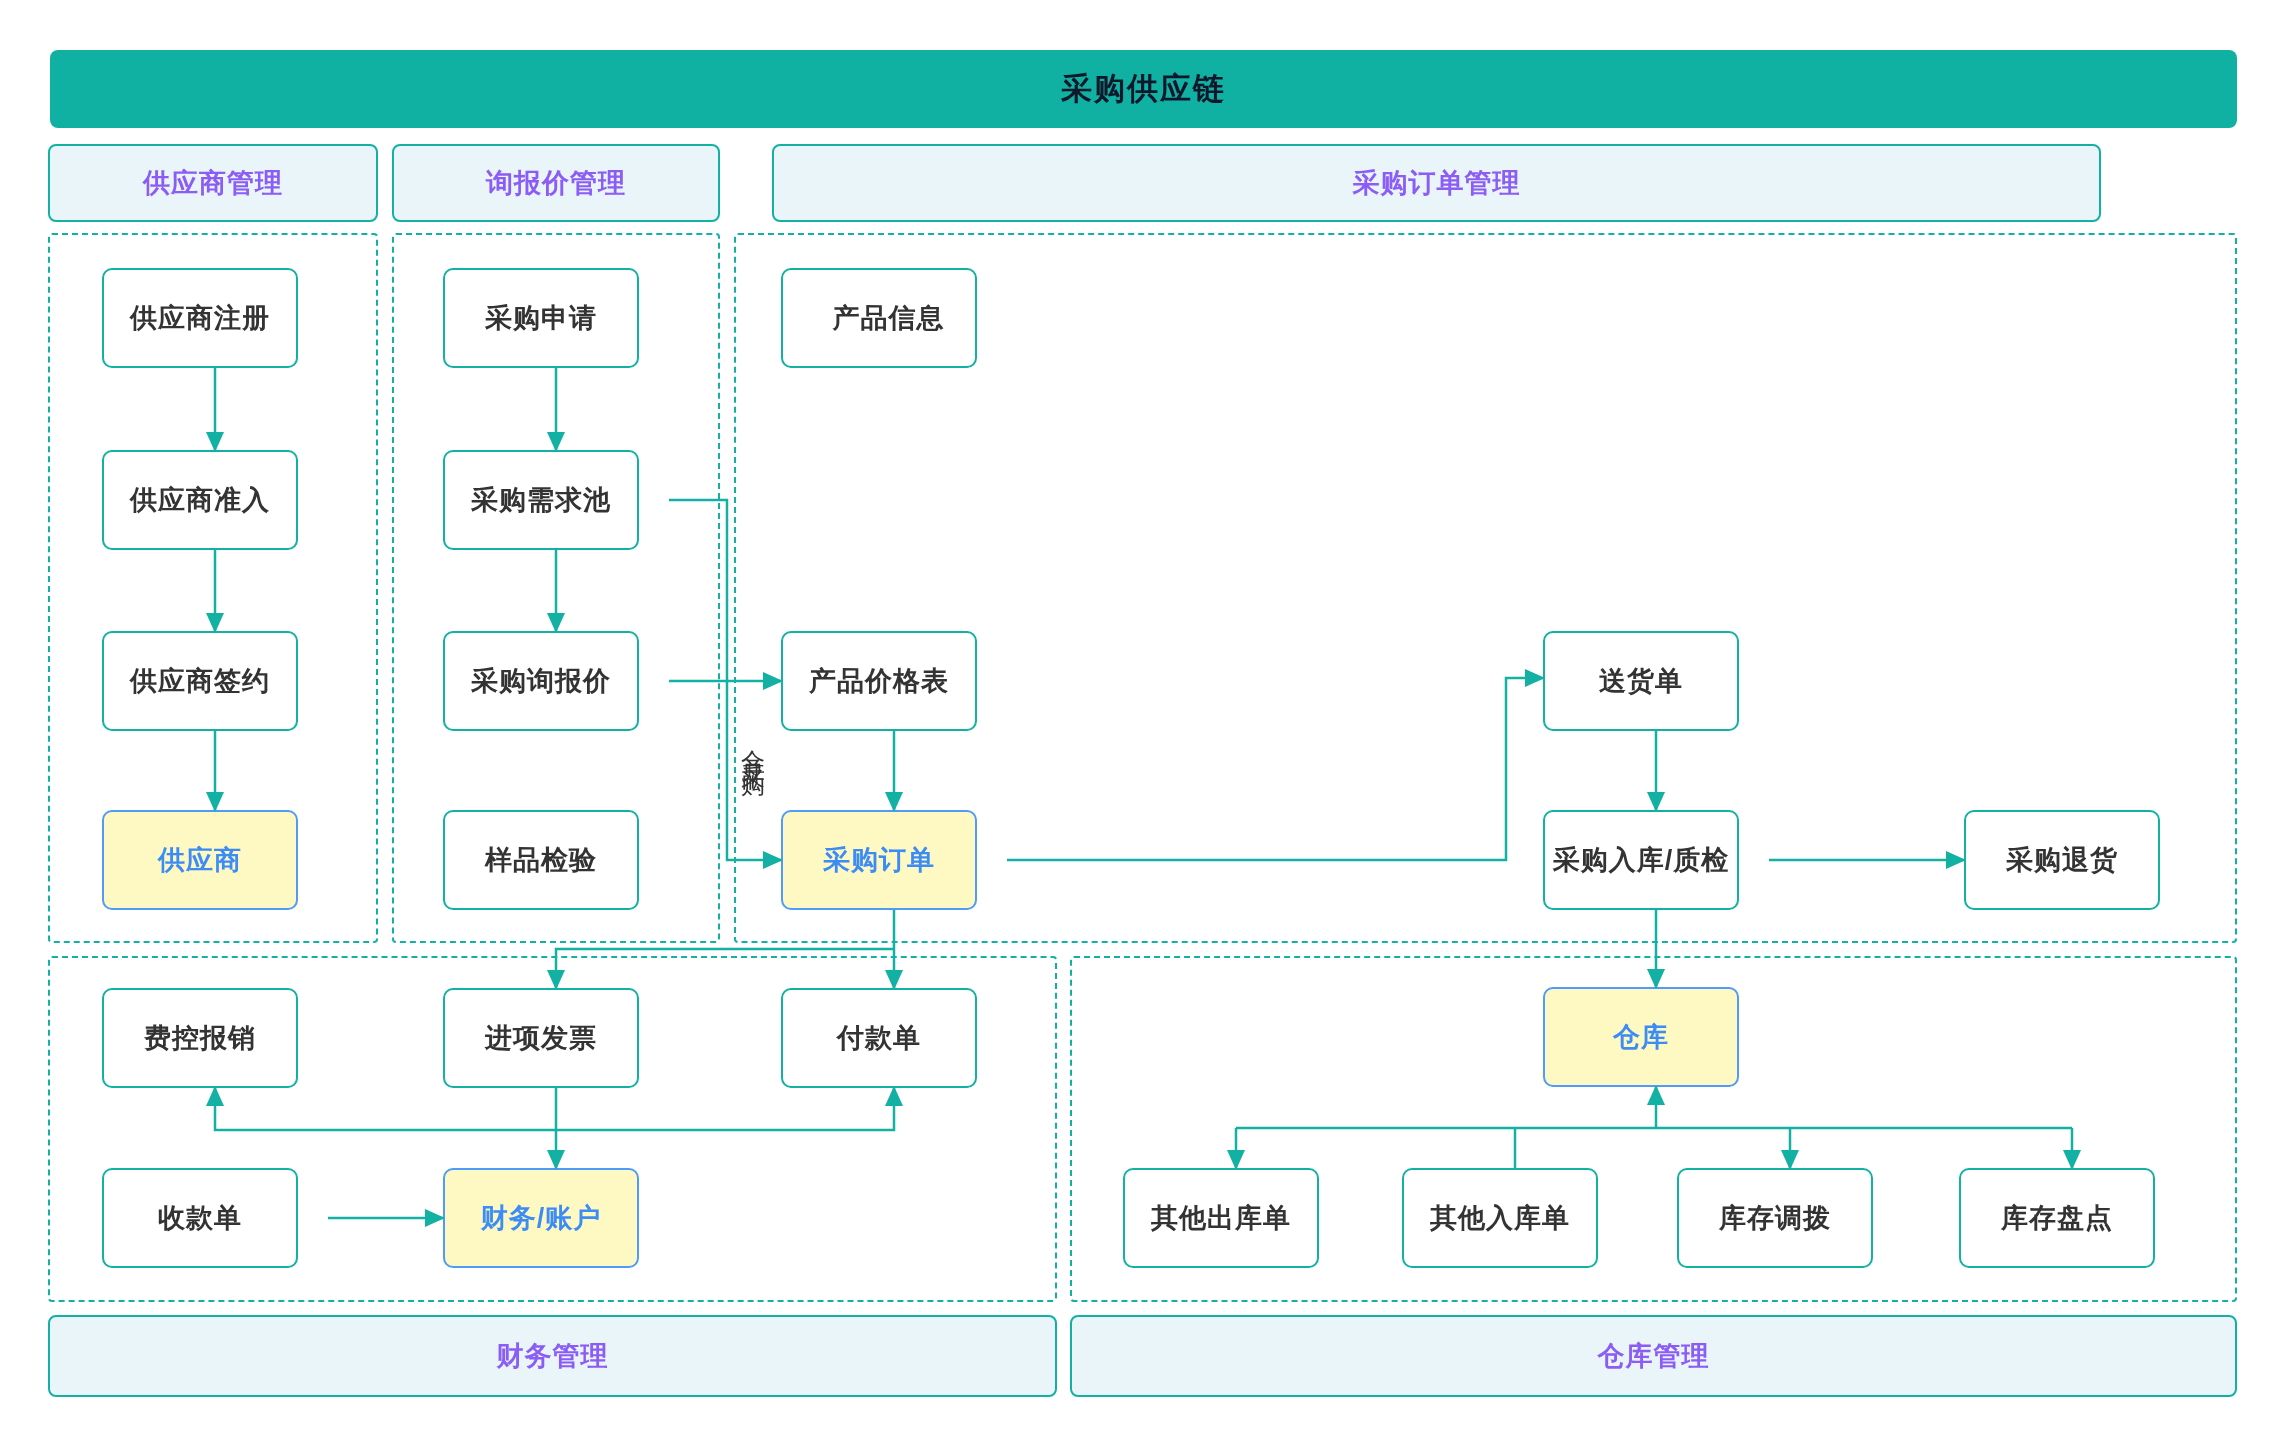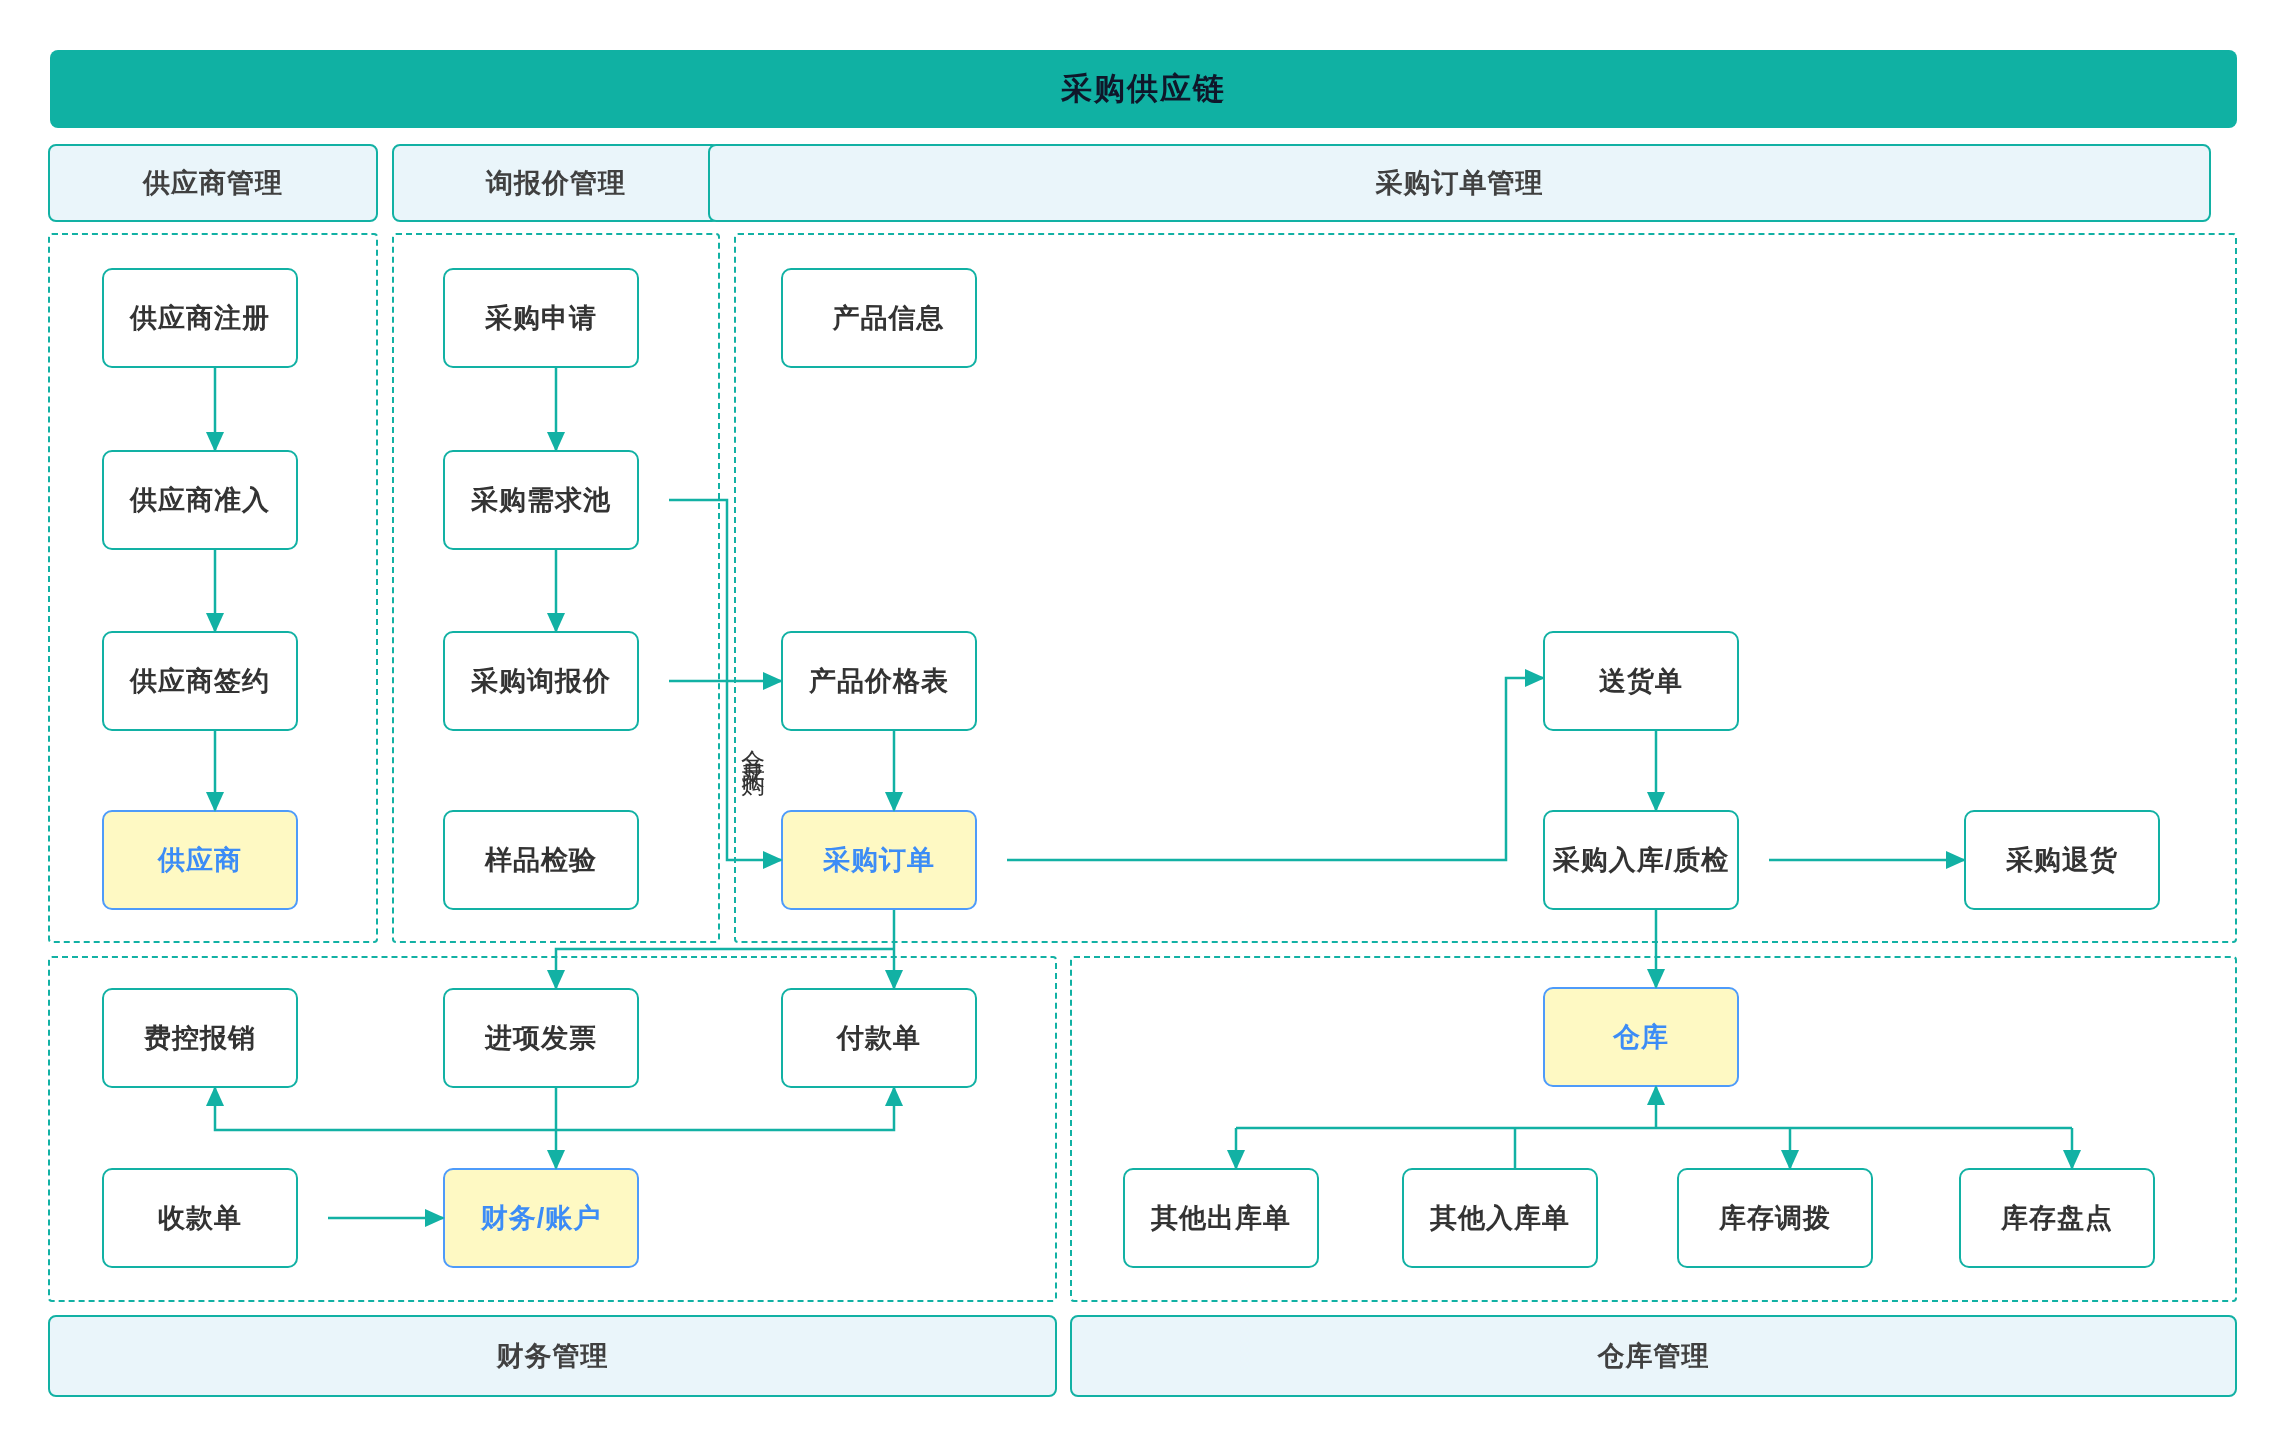--- a/index.html
+++ b/index.html
@@ -8,21 +8,21 @@
     font-family:"Liberation Sans","DejaVu Sans",sans-serif;overflow:hidden;
   }
   .titlebar{
     position:absolute;left:50px;top:50px;width:2187px;height:78px;
     background:#10B1A3;border-radius:8px;display:flex;align-items:center;justify-content:center;
     color:#0f172a;font-size:31px;font-weight:bold;letter-spacing:2px;
   }
   .header{
     position:absolute;background:#EAF5FA;border:2px solid #12B1A4;border-radius:8px;
     display:flex;align-items:center;justify-content:center;
-    color:#404040;font-size:27px;font-weight:bold;letter-spacing:1px;box-sizing:border-box;
+    color:#8b5cf6;font-size:27px;font-weight:bold;letter-spacing:1px;box-sizing:border-box;
   }
   .dashed{
     position:absolute;border:2px dashed #12B1A4;border-radius:4px;box-sizing:border-box;background:transparent;
   }
   .node{
     position:absolute;width:196px;height:100px;background:#ffffff;
     border:2.5px solid #12B1A4;border-radius:10px;box-sizing:border-box;
     display:flex;align-items:center;justify-content:center;
     color:#333333;font-size:27px;font-weight:600;letter-spacing:1px;
   }
@@ -35,21 +35,21 @@
     font-size:24px;color:#333333;letter-spacing:8px;line-height:30px;
   }
 </style>
 </head>
 <body>
 
 <div id="canvas">
   <div class="titlebar">采购供应链</div>
   <div class="header" style="left: 48px; top: 144px; width: 330px; height: 78px;">供应商管理</div>
   <div class="header" style="left: 392px; top: 144px; width: 328px; height: 78px;">询报价管理</div>
-  <div class="header" style="left: 708px; top: 144px; width: 1503px; height: 78px;">采购订单管理</div>
+  <div class="header" style="left: 772px; top: 144px; width: 1329px; height: 78px;">采购订单管理</div>
   <div class="header" style="left: 48px; top: 1315px; width: 1009px; height: 82px;">财务管理</div>
   <div class="header" style="left: 1070px; top: 1315px; width: 1167px; height: 82px;">仓库管理</div>
   <div class="merge-label">合并采购</div>
 <div class="dashed" style="left: 48px; top: 233px; width: 330px; height: 710px;"></div>
     <div class="dashed" style="left: 392px; top: 233px; width: 328px; height: 710px;"></div>
     <div class="dashed" style="left: 734px; top: 233px; width: 1503px; height: 710px;"></div>
     <div class="dashed" style="left: 48px; top: 956px; width: 1009px; height: 346px;"></div>
     <div class="dashed" style="left: 1070px; top: 956px; width: 1167px; height: 346px;"></div>
     <div class="node" style="left: 102px; top: 268px;">供应商注册</div>
     <div class="node" style="left: 102px; top: 450px;">供应商准入</div>

